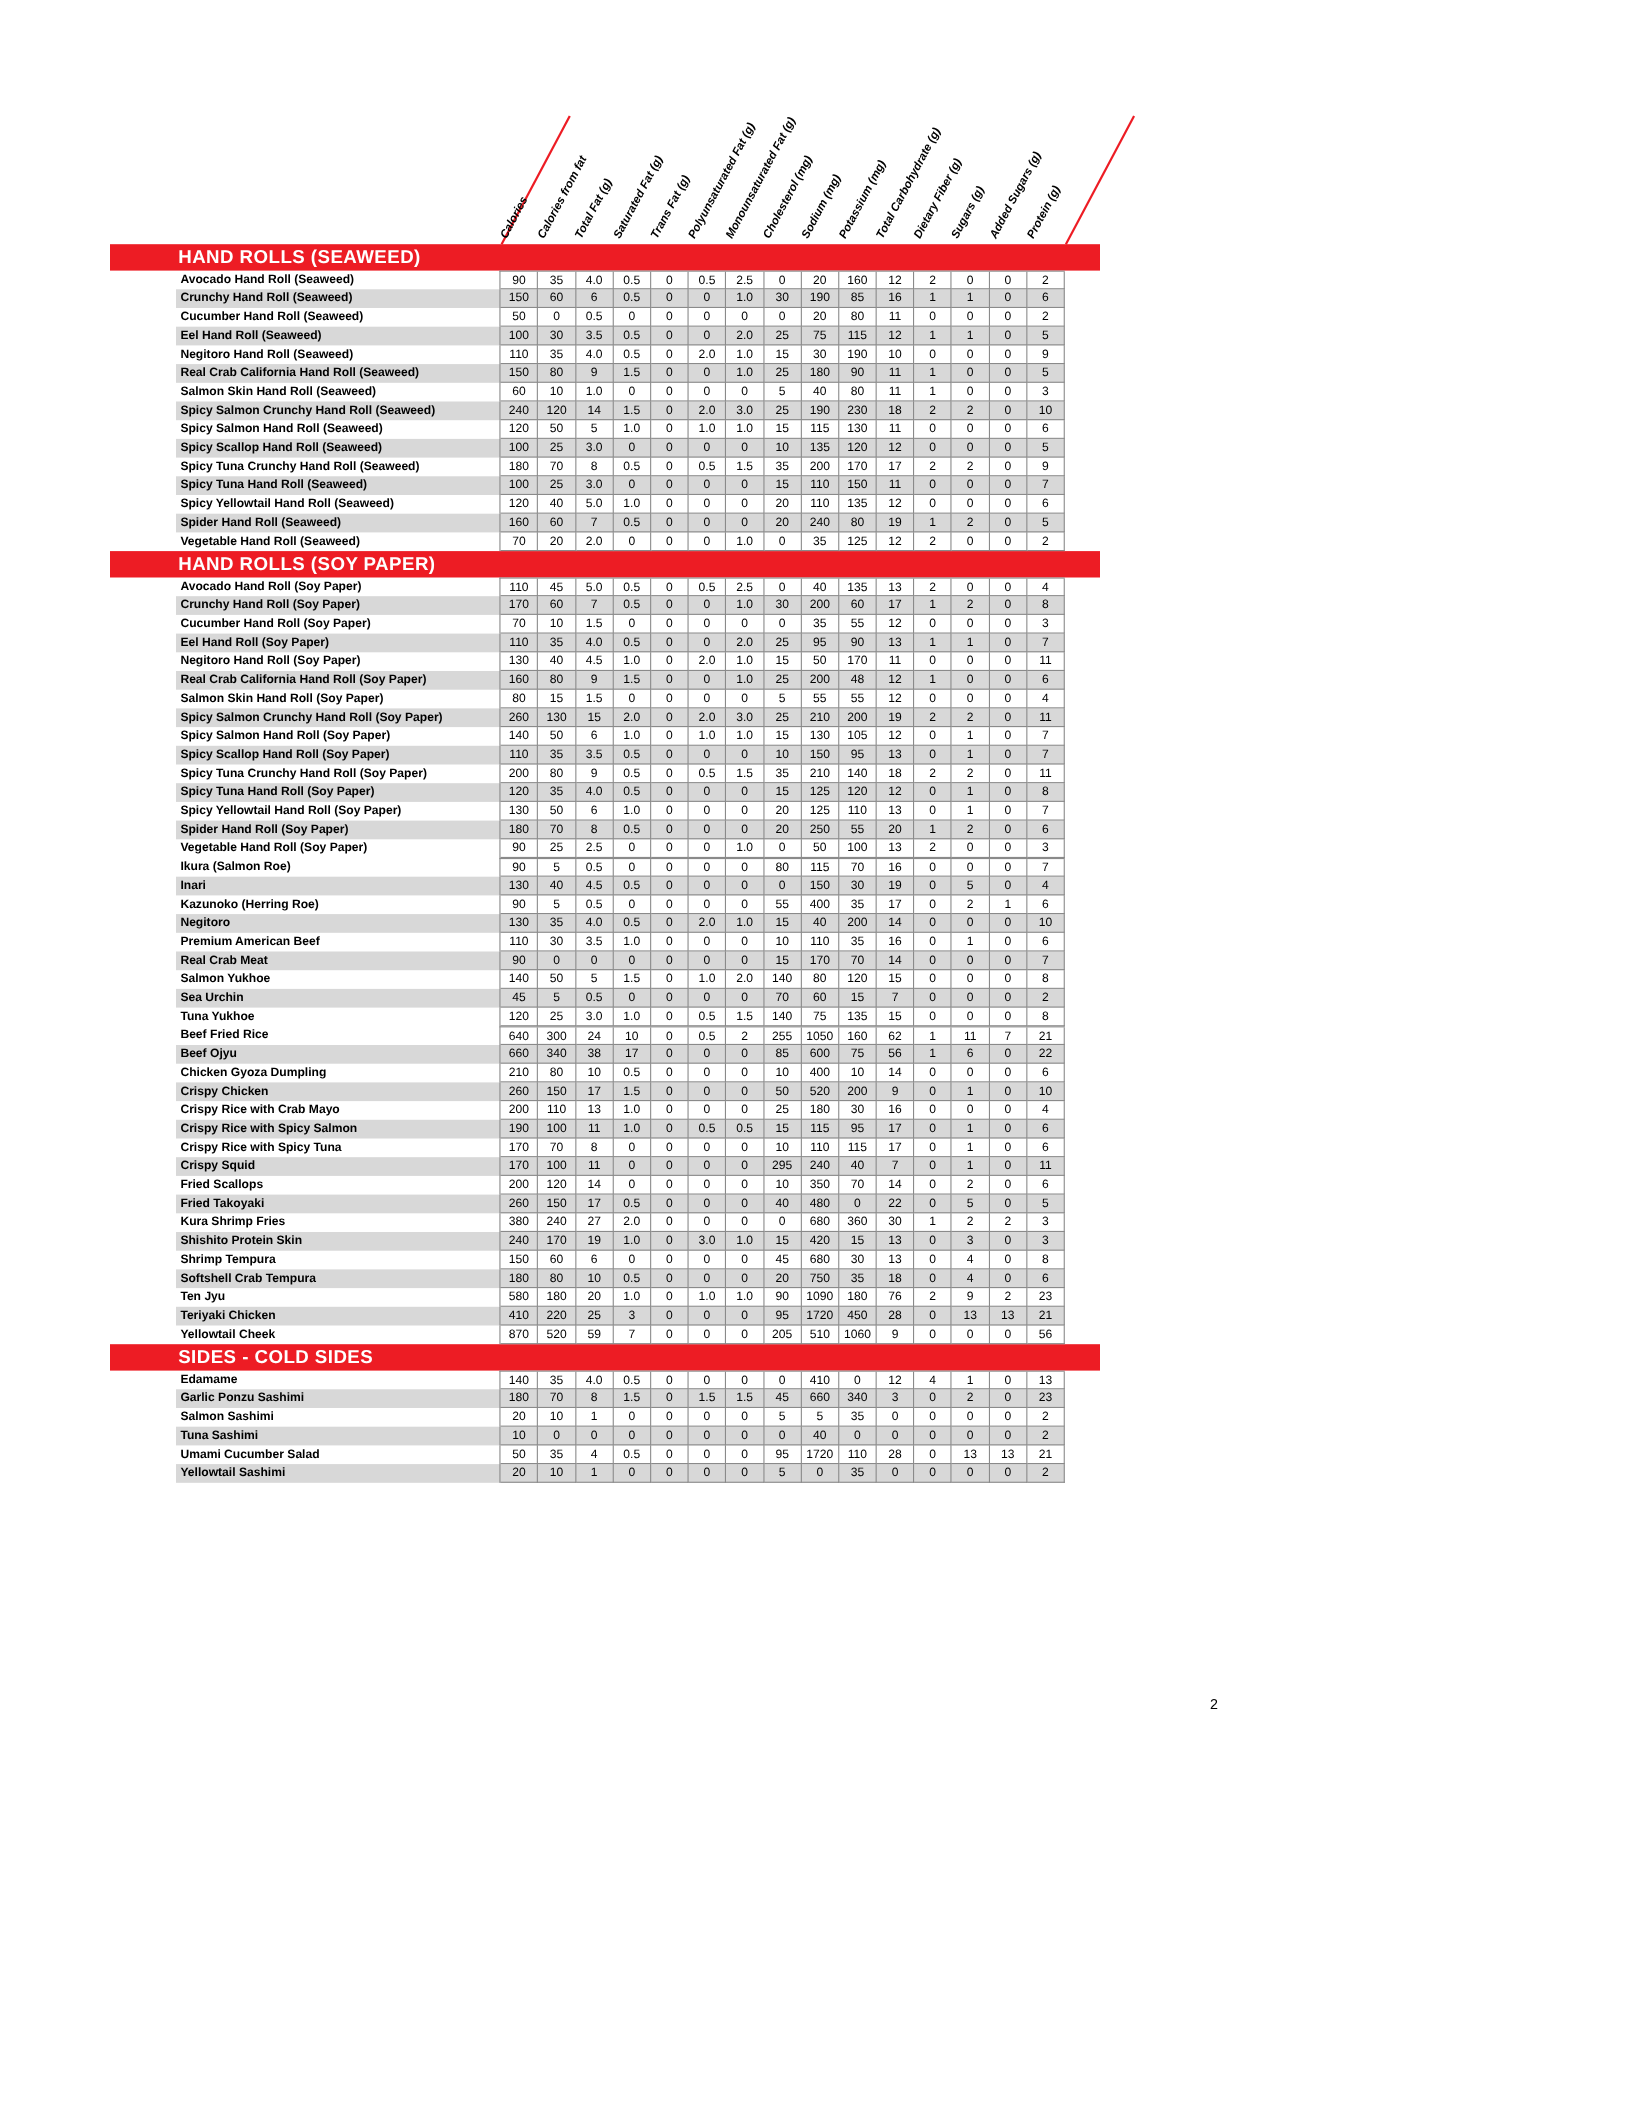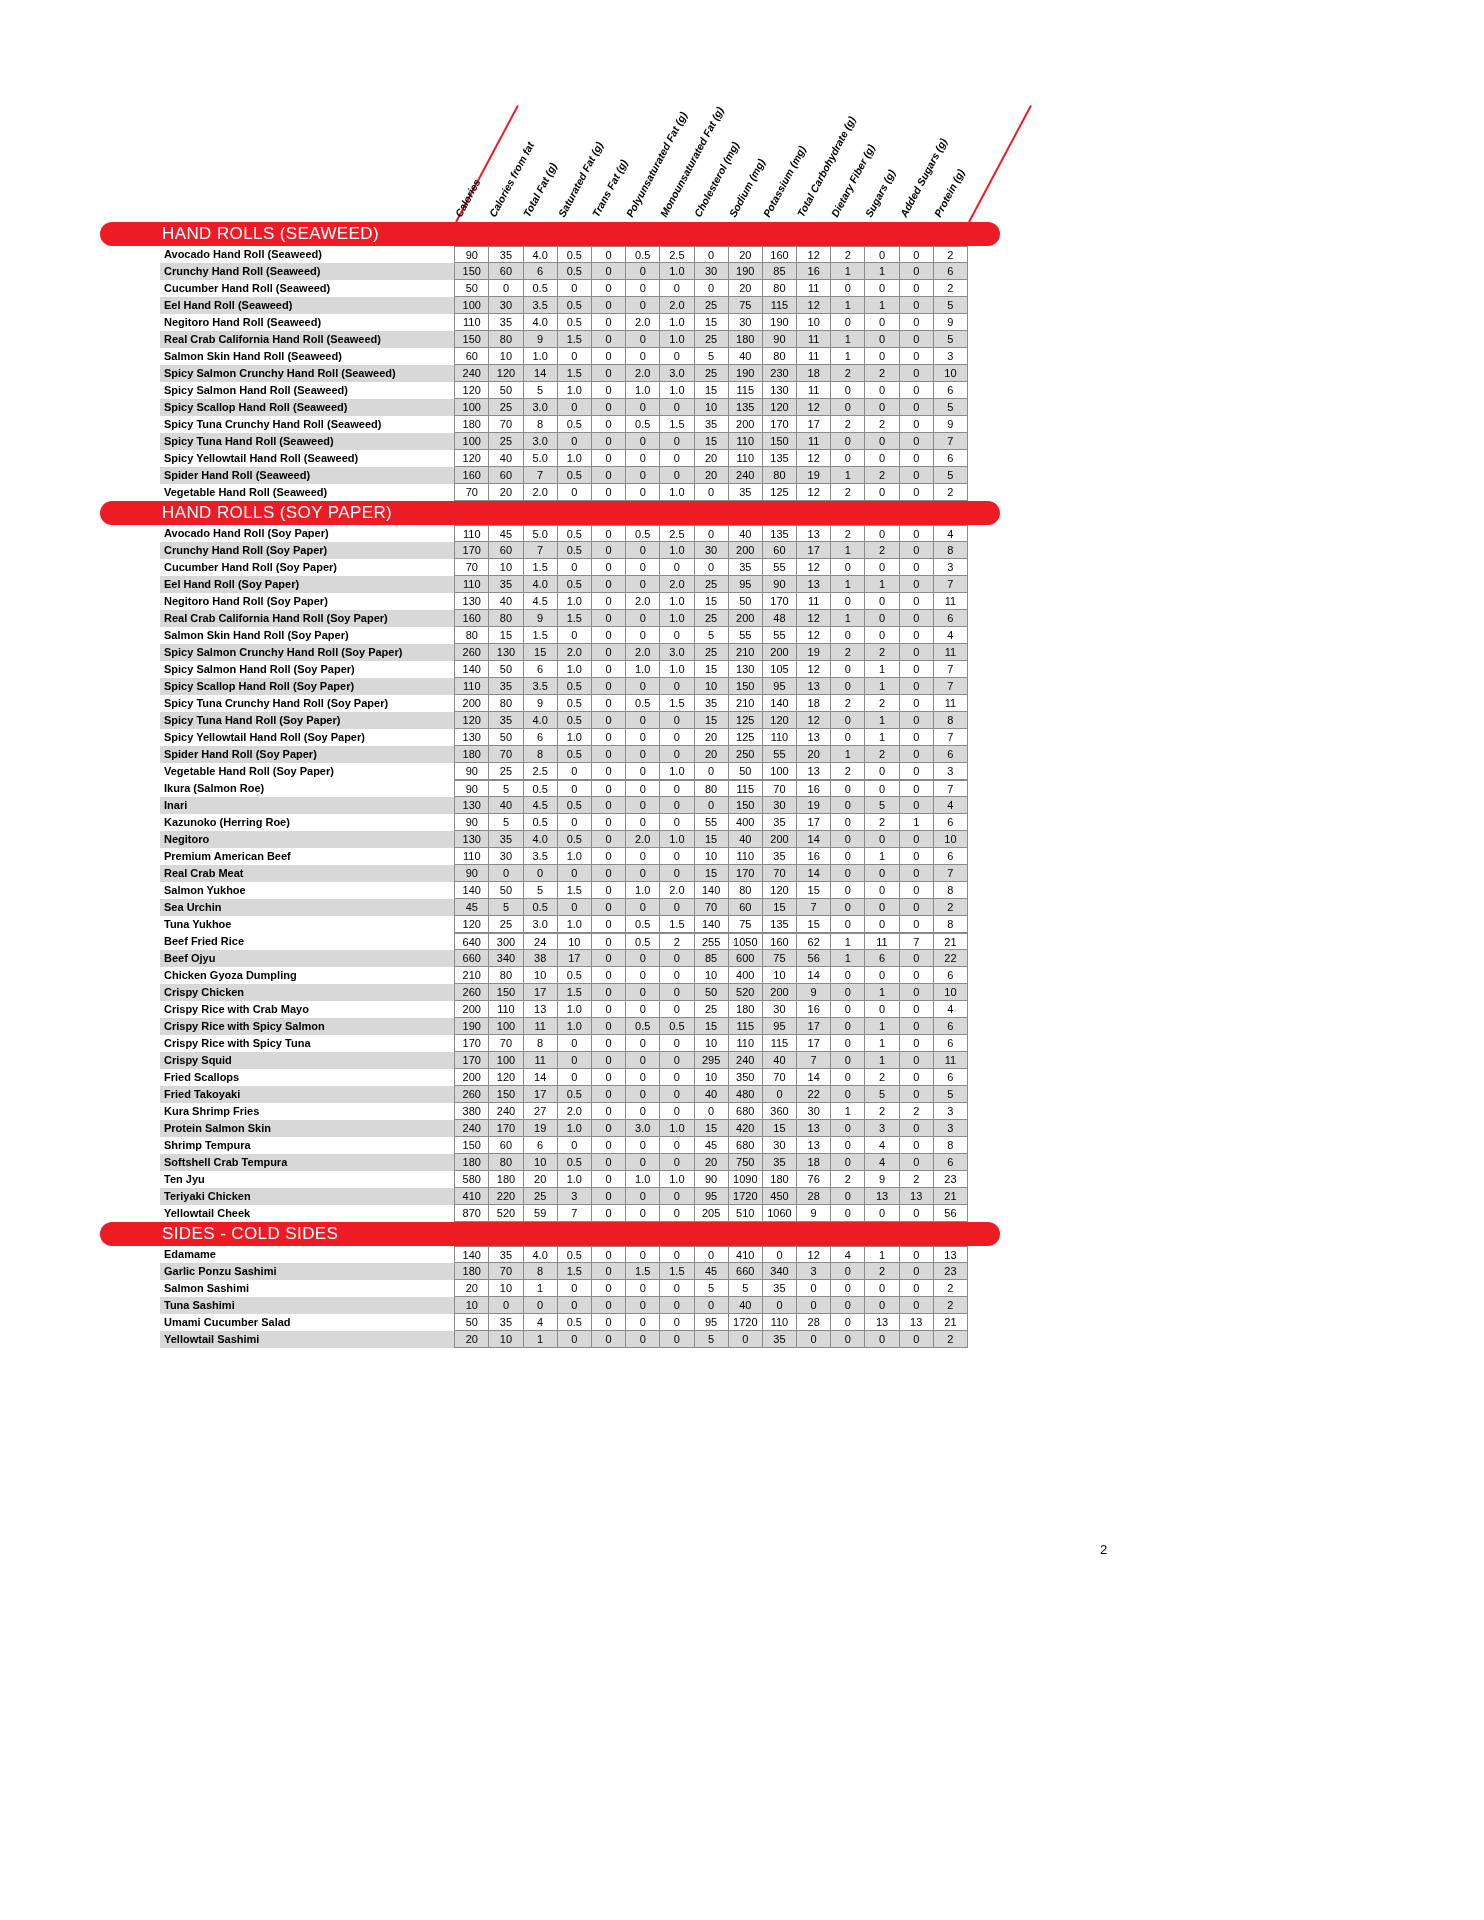--- a/index.html
+++ b/index.html
@@ -18,21 +18,21 @@
     font-size:10.5px; font-weight:bold; font-style:italic; white-space:nowrap;
   }
   .diag {
     position:absolute; bottom:0; width:2px; height:132px;
     background:var(--accent); transform-origin:50% 100%; transform:rotate(28deg);
   }
   .diag-left { left:355px; }
   .diag-right { left:868px; }
   .section-bar {
     height:24px; line-height:24px; background:var(--accent); color:#fff;
-    font-weight:normal; font-size:17px; padding-left:62px; letter-spacing:.4px;border-radius:12px;
+    font-weight:bold; font-size:17px; padding-left:62px; letter-spacing:.4px;
   }
   .row { display:flex; margin-left:60px; width:808px; height:17px; }
   .row.striped { background:var(--stripe);justify-content:space-between; }
   .item-name {
     width:295px; font-weight:bold; font-size:11px; line-height:17px;
     padding-left:4px; overflow:hidden; white-space:nowrap;
   }
   .cells { display:flex; border-left:1px solid var(--grid); }
   .row.first .cells { border-top:1px solid var(--grid); }
   .cell {
@@ -1069,21 +1069,21 @@
             <div class="cell">680</div>
             <div class="cell">360</div>
             <div class="cell">30</div>
             <div class="cell">1</div>
             <div class="cell">2</div>
             <div class="cell">2</div>
             <div class="cell">3</div>
           </div>
         </div>
         <div class="row striped">
-          <div class="item-name">Protein Salmon Skin</div>
+          <div class="item-name">Shishito Protein Skin</div>
           <div class="cells">
             <div class="cell">240</div>
             <div class="cell">170</div>
             <div class="cell">19</div>
             <div class="cell">1.0</div>
             <div class="cell">0</div>
             <div class="cell">3.0</div>
             <div class="cell">1.0</div>
             <div class="cell">15</div>
             <div class="cell">420</div>

